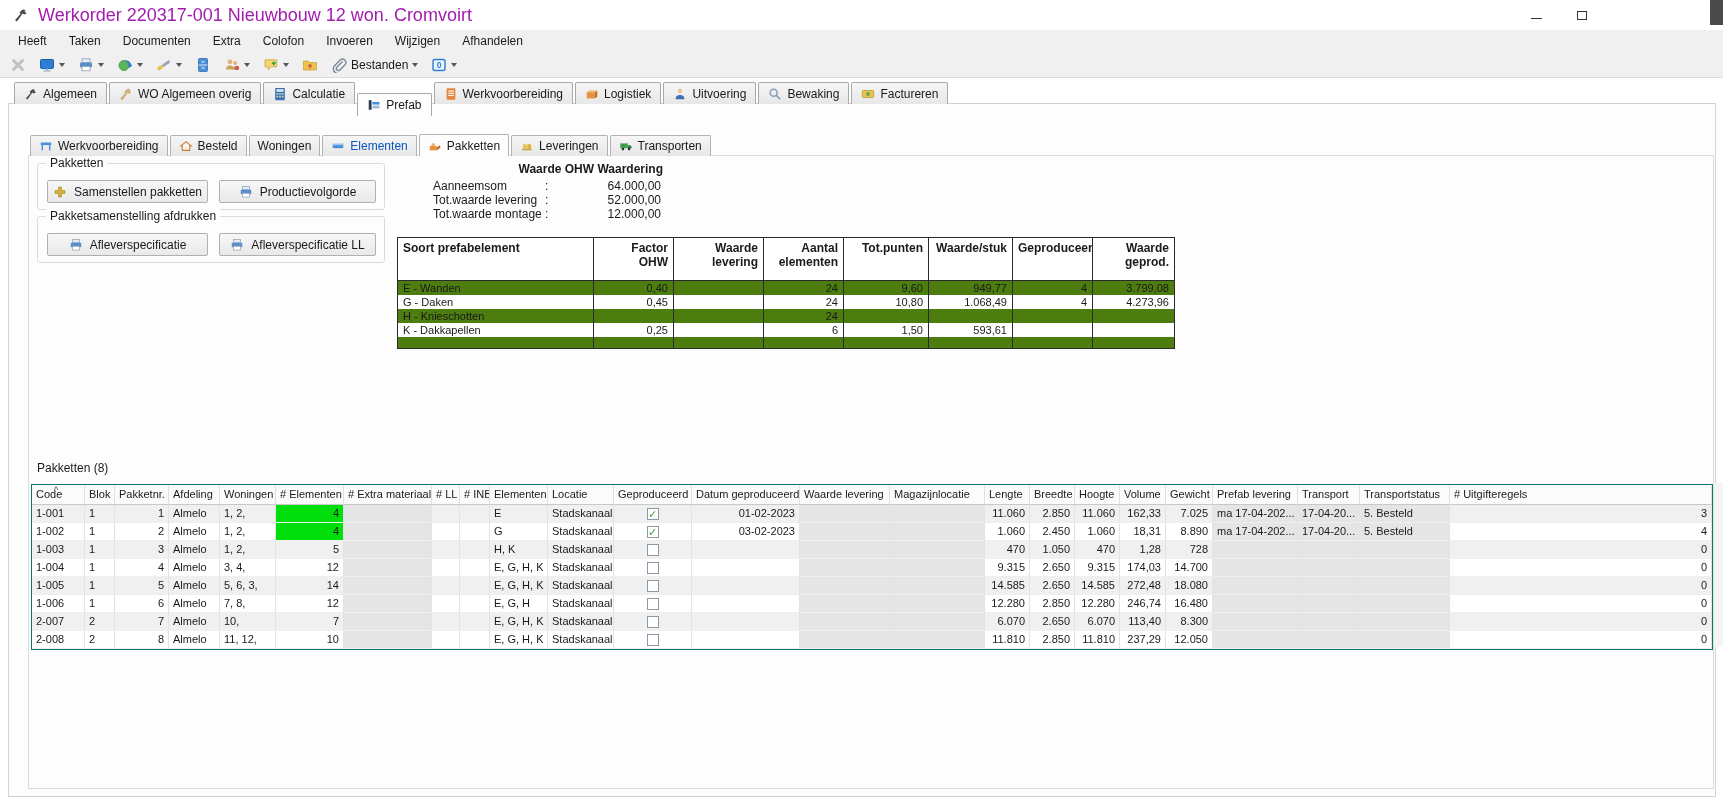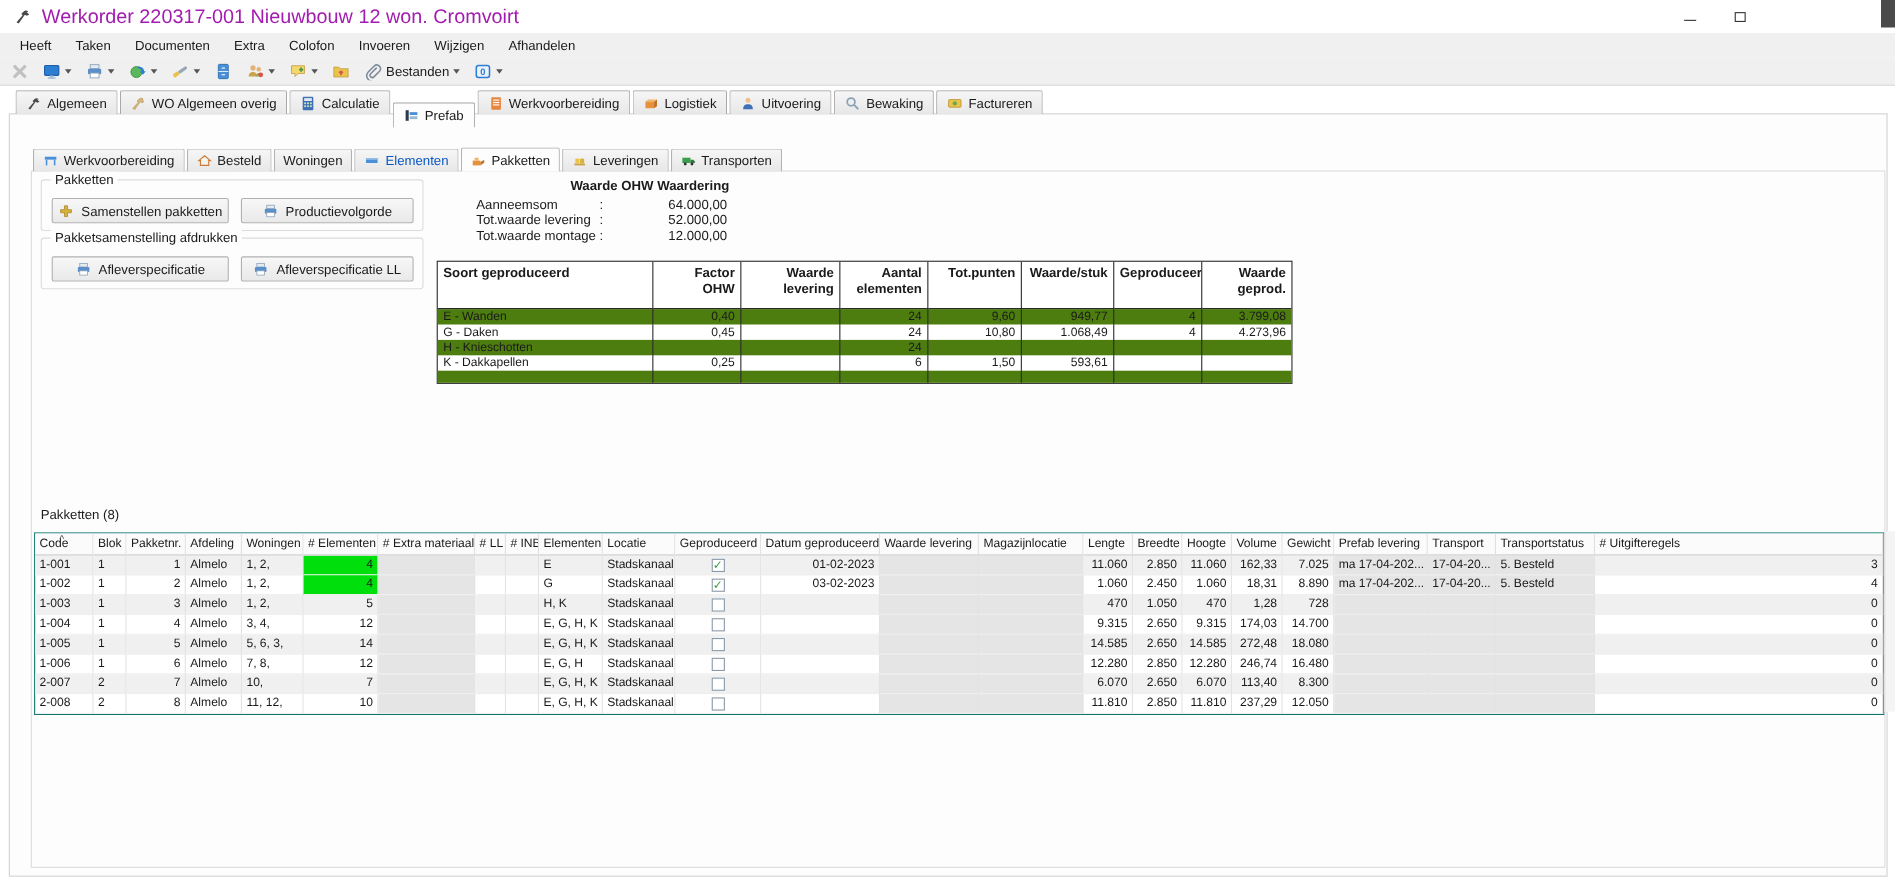--- a/index.html
+++ b/index.html
@@ -403,21 +403,21 @@
   </div>
   <div class="wrow">
     <span class="wl">Tot.waarde montage</span>
     <span class="ws">:</span>
     <span class="wv">12.000,00</span>
   </div>
 </div>
 
 <div class="stable" id="stable">
     <div class="srow shead">
-      <div class="scell al">Soort geproduceerd</div>
+      <div class="scell al">Soort prefabelement</div>
       <div class="scell ar">Factor OHW</div>
       <div class="scell ar">Waarde
 levering</div>
       <div class="scell ar">Aantal
 elementen</div>
       <div class="scell ar">Tot.punten</div>
       <div class="scell ar">Waarde/stuk</div>
       <div class="scell ar">Geproduceerd</div>
       <div class="scell ar">Waarde
 geprod.</div>

